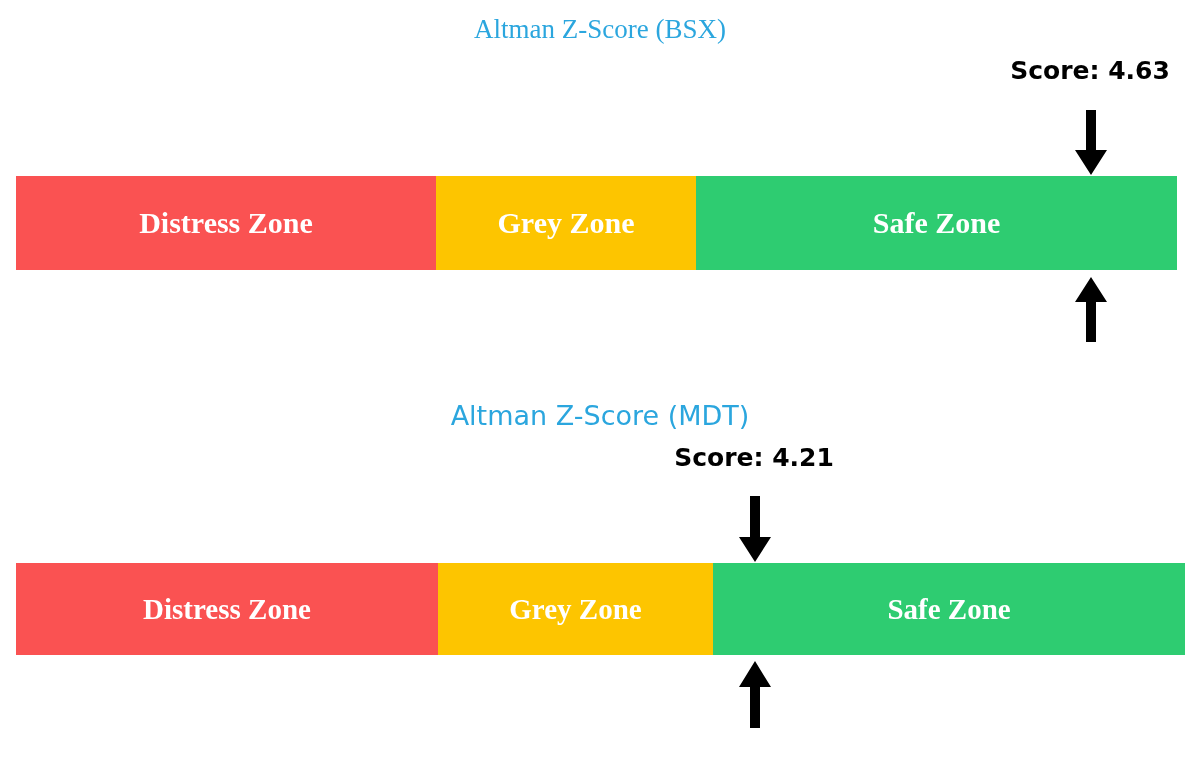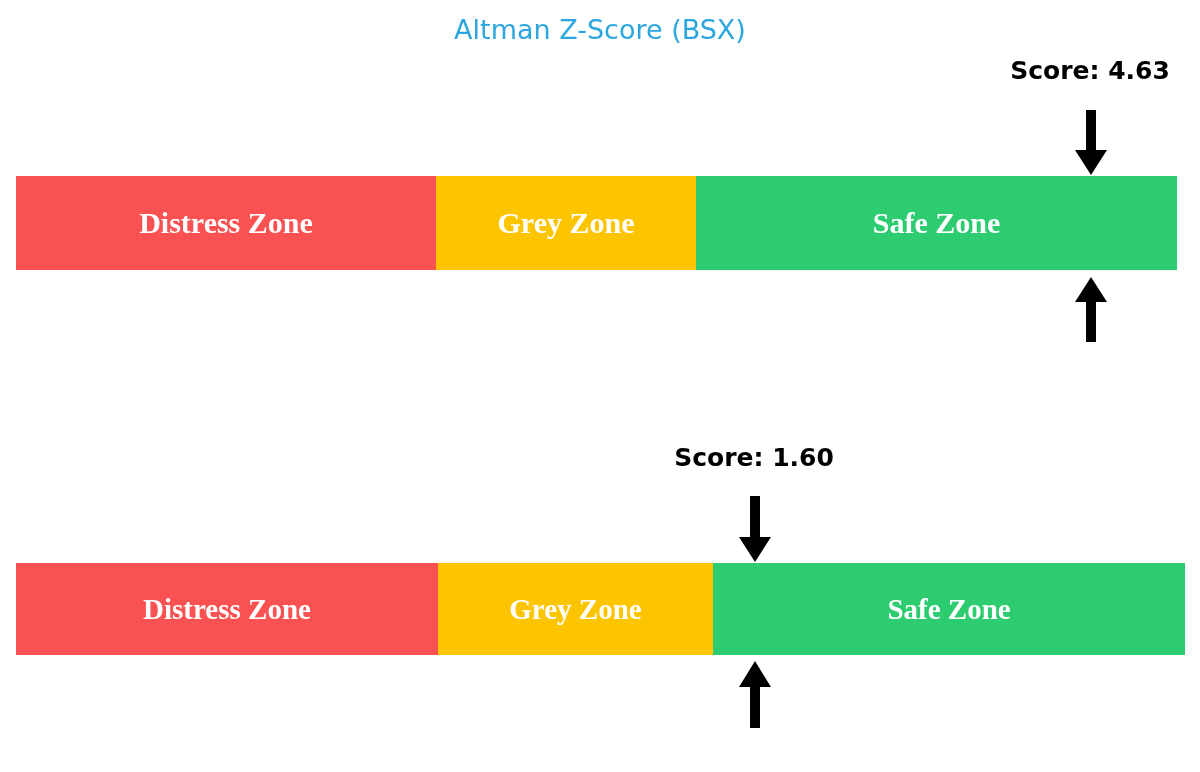--- a/index.html
+++ b/index.html
@@ -64,21 +64,21 @@
   }
   .arrow svg {
     display: block;
   }
 </style>
 </head>
 <body>
 
 <div class="panel" style="top:0; height:370px;">
 
-  <div class="chart-title" style="top:14px;">Altman Z-Score (BSX)</div>
+  <div class="chart-title" style="top:14px;font-family:Liberation Serif, serif;">Altman Z-Score (BSX)</div>
 
   <div class="score-label" style="top:56px; left:965px; width:250px;">Score: 4.63</div>
 
   <div class="arrow" style="top:110px; left:1074px; width:34px; height:66px;">
     <svg width="34" height="66" viewBox="0 0 34 66">
       <polygon points="12,0 22,0 22,40 33,40 17,65 1,40 12,40" fill="#000000"></polygon>
     </svg>
   </div>
 
   <div class="zone-bar" style="top:176px; left:16px; width:1161px; height:94px;">
@@ -96,22 +96,23 @@
   <div class="arrow" style="top:276px; left:1074px; width:34px; height:66px;">
     <svg width="34" height="66" viewBox="0 0 34 66">
       <polygon points="17,1 33,26 22,26 22,66 12,66 12,26 1,26" fill="#000000"></polygon>
     </svg>
   </div>
 
 </div>
 
 <div class="panel" style="top:386px; height:386px;">
 
+  <div class="chart-title" style="top:14px;">Altman Z-Score (MDT)</div>
 
-  <div class="score-label" style="top:57px; left:629px; width:250px;">Score: 1.60</div>
+  <div class="score-label" style="top:57px; left:629px; width:250px;">Score: 4.21</div>
 
   <div class="arrow" style="top:110px; left:738px; width:34px; height:67px;">
     <svg width="34" height="67" viewBox="0 0 34 67">
       <polygon points="12,0 22,0 22,41 33,41 17,66 1,41 12,41" fill="#000000"></polygon>
     </svg>
   </div>
 
   <div class="zone-bar" style="top:177px; left:16px; width:1169px; height:92px;">
     <div class="zone" style="width:422px; background:#fa5252;">
       <span class="zone-label" style="font-size:29px;">Distress Zone</span>

